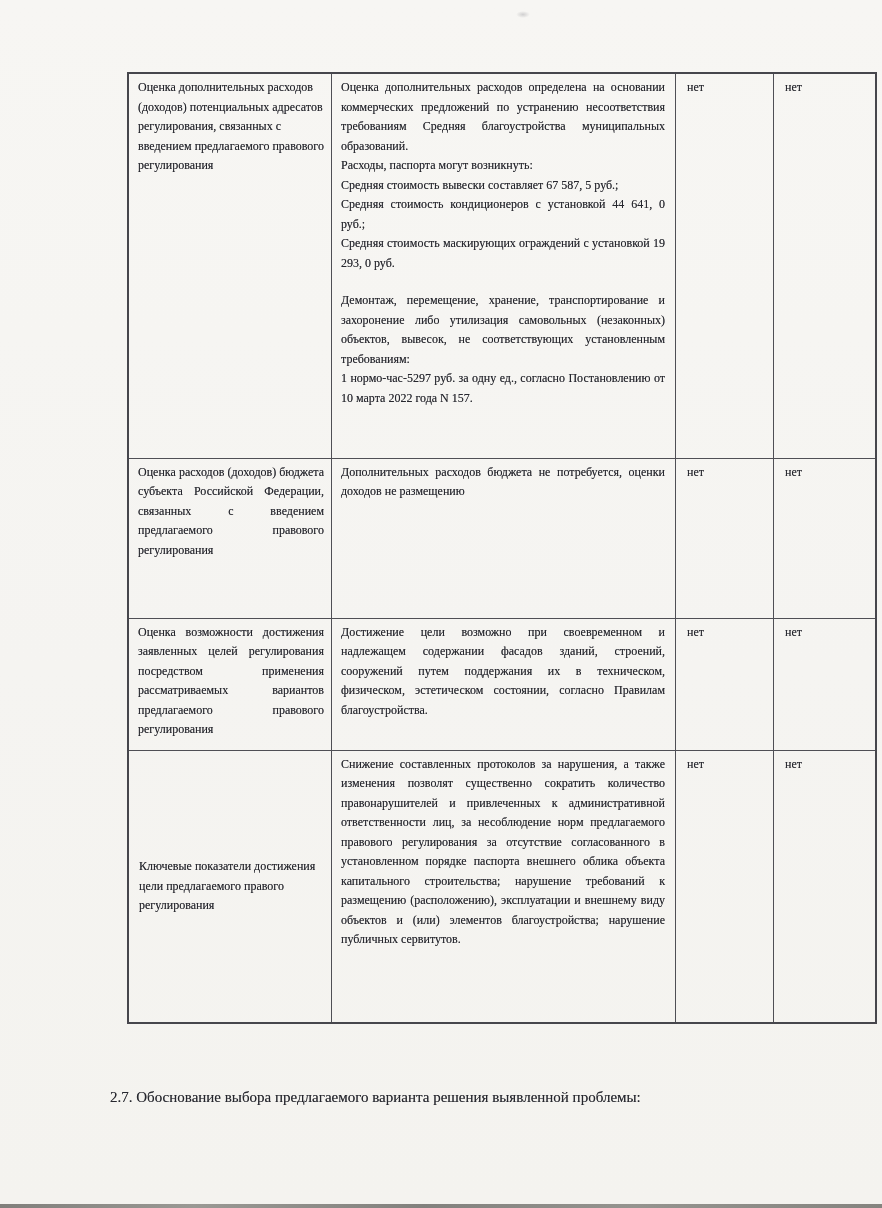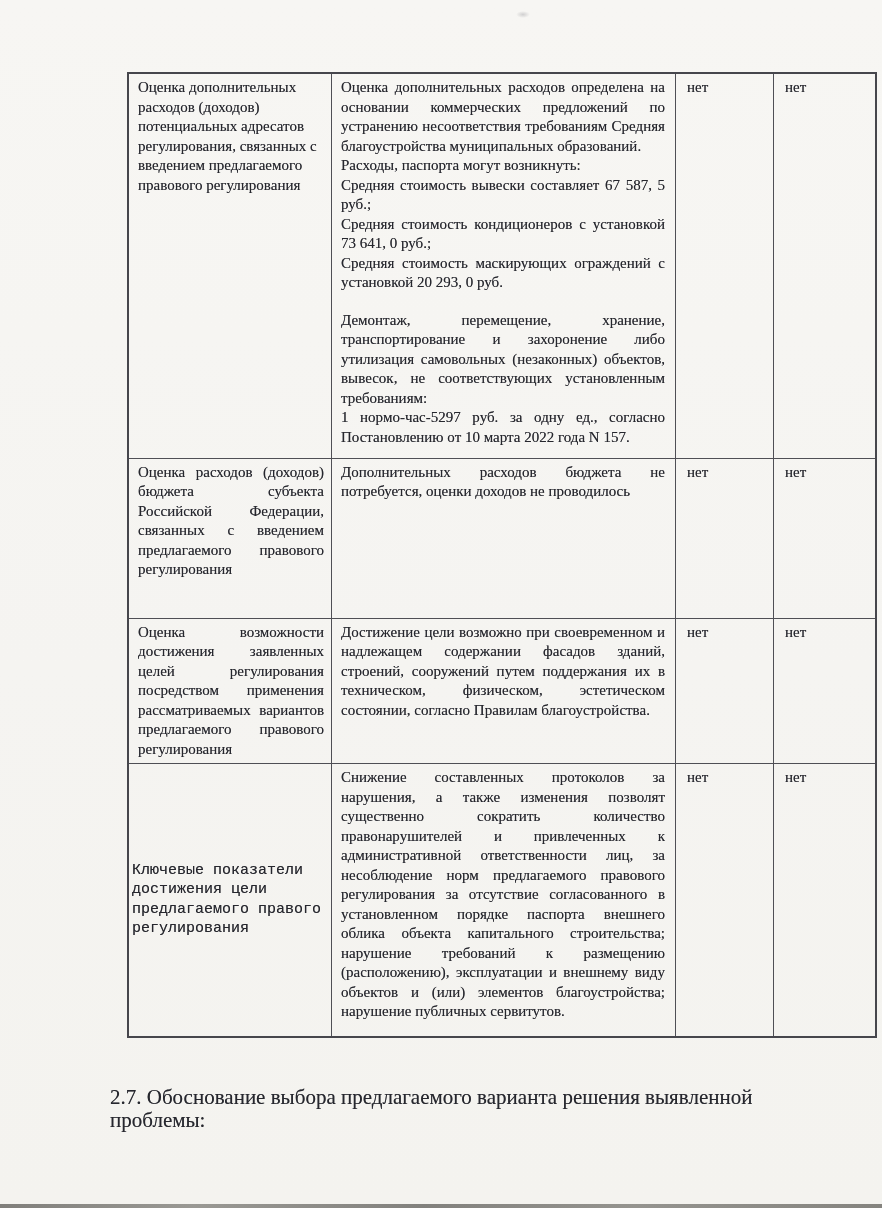--- a/index.html
+++ b/index.html
@@ -20,39 +20,39 @@
   }
   table.doc-table{
     position:absolute;left:127px;top:72px;width:684px;
     border-collapse:collapse;table-layout:fixed;
     border:2px solid #46464c;
     background:transparent;
   }
   .doc-table td{
     border:1px solid #4f4f55;
     vertical-align:top;
-    font-size:15px;line-height:19.5px;
+    font-size:12px;line-height:19.5px;
     text-shadow:0 0 .5px rgba(38,39,46,.55);
   }
   td.c1{width:186px;padding:4px 7px 4px 9px;}
   td.c2{width:324px;padding:4px 10px 4px 9px;text-align:justify;}
   td.c3{width:82px;padding:4px 4px 4px 11px;}
   td.c4{width:86px;padding:4px 4px 4px 11px;}
   td.c1 .label-justify{text-align:justify;}
   td.c1 .label-plain{text-align:left;}
   td.c2 p{margin:0;}
   td.c2 p.spaced{margin-top:18px;}
   tr.r1{height:385px;}
   tr.r2{height:160px;}
   tr.r3{height:132px;}
   tr.r4{height:273px;}
-  tr.r4 td.c1{vertical-align:middle;padding-left:3px;font-family:Liberation Mono, monospace;}
+  tr.r4 td.c1{vertical-align:middle;padding-left:10px;}
   .footer{
     position:absolute;left:110px;top:1086px;width:684px;
-    font-size:21px;line-height:23px;
+    font-size:15px;line-height:23px;
     text-shadow:0 0 .5px rgba(38,39,46,.5);
   }
   .footer .heading{text-align:left;}
   .footer .body{text-align:justify;text-align-last:justify;}
   .scan-edge{
     position:absolute;left:0;bottom:0;width:882px;height:4px;
     background:linear-gradient(to right,#807f7b,#9a9994 22%,#82817d 48%,#95948f 72%,#85847f 100%);
   }
 </style>
 </head>
@@ -65,39 +65,39 @@
   <table class="doc-table">
     <tbody>
       <tr class="r1">
         <td class="c1">
           <div class="label-plain">Оценка дополнительных расходов (доходов) потенциальных адресатов регулирования, связанных с введением предлагаемого правового регулирования</div>
         </td>
         <td class="c2">
           <p>Оценка дополнительных расходов определена на основании коммерческих предложений по устранению несоответствия требованиям Средняя благоустройства муниципальных образований.</p>
           <p>Расходы, паспорта могут возникнуть:</p>
           <p>Средняя стоимость вывески составляет 67 587, 5 руб.;</p>
-          <p>Средняя стоимость кондиционеров с установкой 73 641, 0 руб.;</p>
-          <p>Средняя стоимость маскирующих ограждений с установкой 20 293, 0 руб.</p>
+          <p>Средняя стоимость кондиционеров с установкой 44 641, 0 руб.;</p>
+          <p>Средняя стоимость маскирующих ограждений с установкой 19 293, 0 руб.</p>
           <p class="spaced">Демонтаж, перемещение, хранение, транспортирование и захоронение либо утилизация самовольных (незаконных) объектов, вывесок, не соответствующих установленным требованиям:</p>
           <p>1 нормо-час-5297 руб. за одну ед., согласно Постановлению от 10 марта 2022 года N 157.</p>
         </td>
         <td class="c3">
           <span>нет</span>
         </td>
         <td class="c4">
           <span>нет</span>
         </td>
       </tr>
 
       <tr class="r2">
         <td class="c1">
           <div class="label-justify">Оценка расходов (доходов) бюджета субъекта Российской Федерации, связанных с введением предлагаемого правового регулирования</div>
         </td>
         <td class="c2">
-          <p>Дополнительных расходов бюджета не потребуется, оценки доходов не проводилось</p>
+          <p>Дополнительных расходов бюджета не потребуется, оценки доходов не размещению</p>
         </td>
         <td class="c3">
           <span>нет</span>
         </td>
         <td class="c4">
           <span>нет</span>
         </td>
       </tr>
 
       <tr class="r3">

